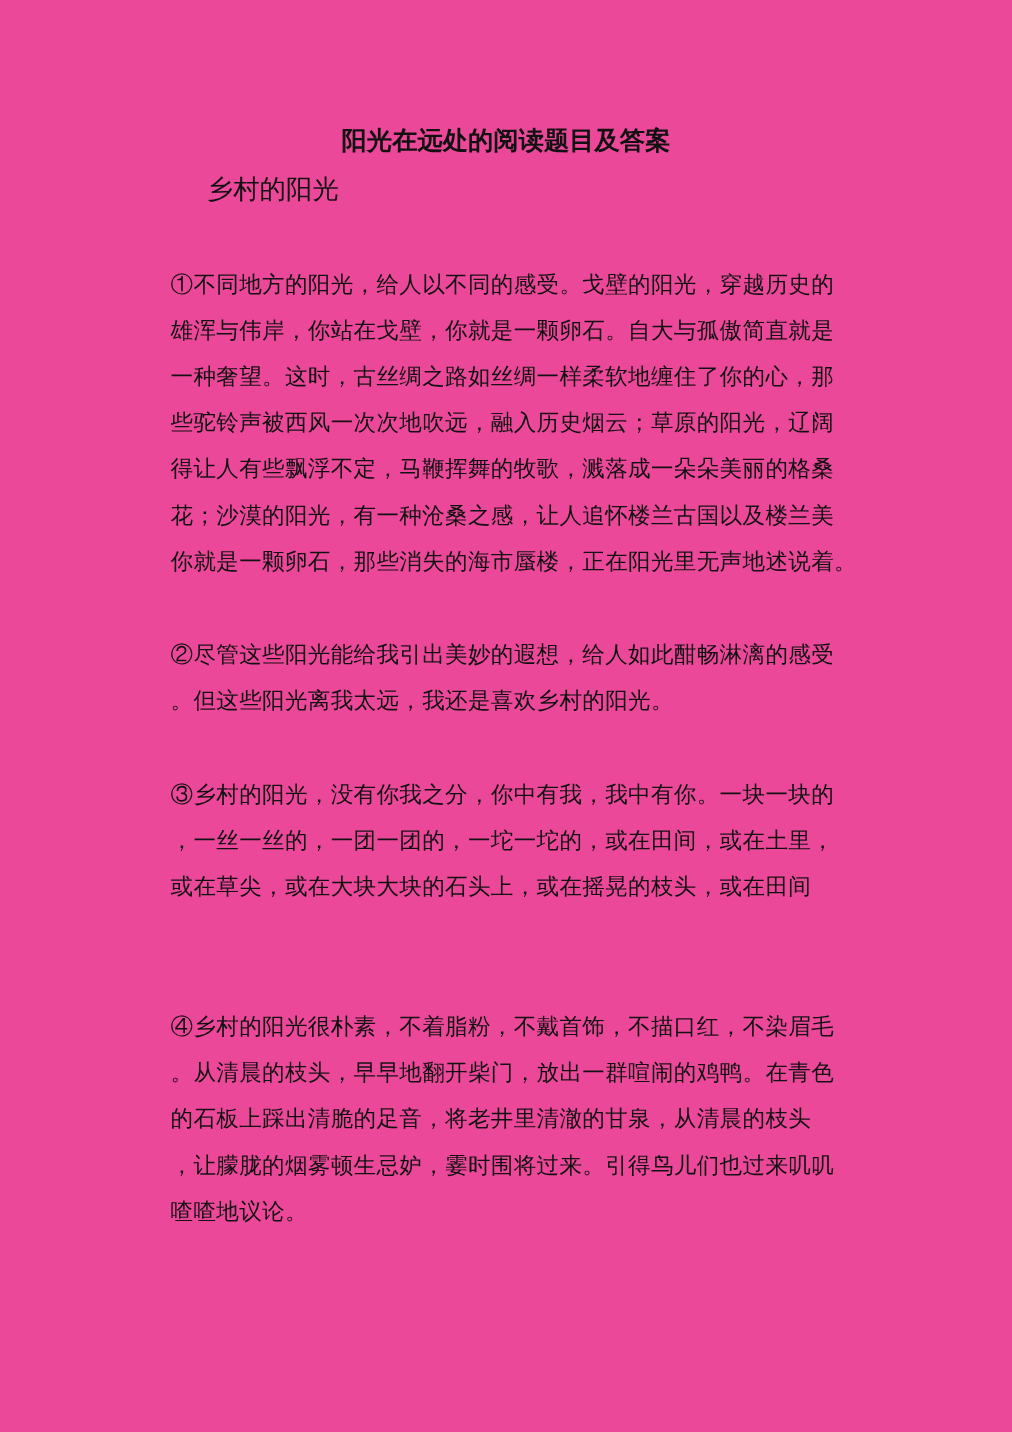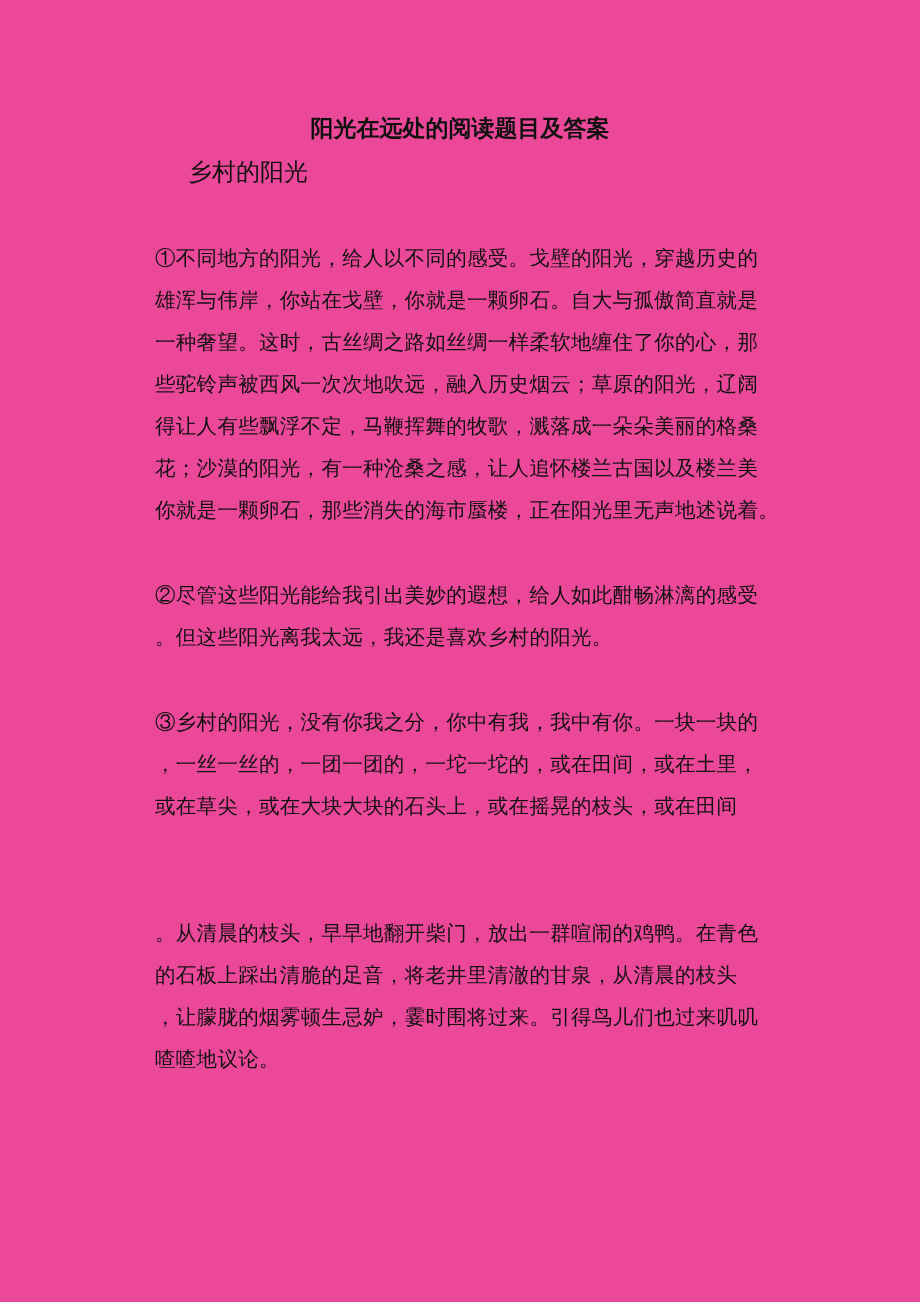--- a/index.html
+++ b/index.html
@@ -87,19 +87,20 @@
     <span class="line">。但这些阳光离我太远，我还是喜欢乡村的阳光。</span>
   </div>
 
   <div class="para" id="p3">
     <span class="line">③乡村的阳光，没有你我之分，你中有我，我中有你。一块一块的</span>
     <span class="line">，一丝一丝的，一团一团的，一坨一坨的，或在田间，或在土里，</span>
     <span class="line">或在草尖，或在大块大块的石头上，或在摇晃的枝头，或在田间</span>
   </div>
 
   <div class="para" id="p4">
+    <span class="line">④乡村的阳光很朴素，不着脂粉，不戴首饰，不描口红，不染眉毛</span>
     <span class="line">。从清晨的枝头，早早地翻开柴门，放出一群喧闹的鸡鸭。在青色</span>
     <span class="line">的石板上踩出清脆的足音，将老井里清澈的甘泉，从清晨的枝头</span>
     <span class="line">，让朦胧的烟雾顿生忌妒，霎时围将过来。引得鸟儿们也过来叽叽</span>
     <span class="line">喳喳地议论。</span>
   </div>
 
 </div>
 
 </body></html>

